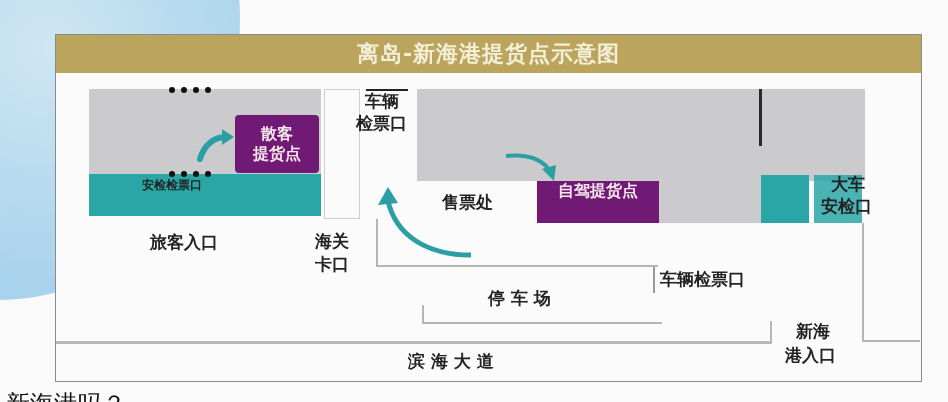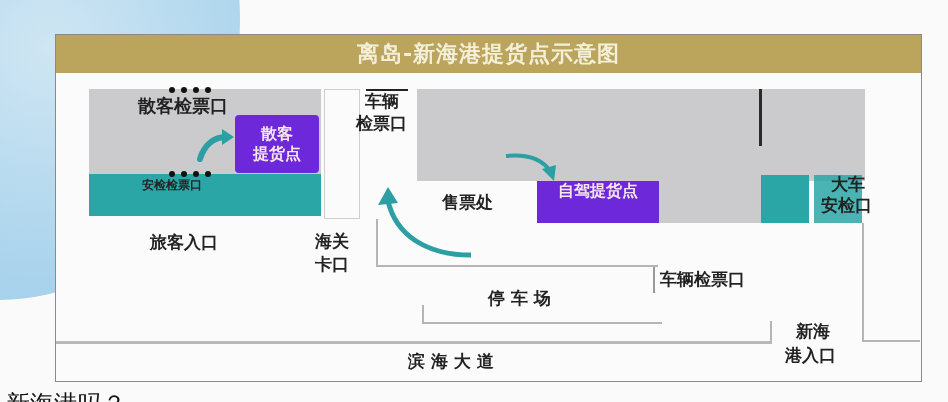--- a/index.html
+++ b/index.html
@@ -31,21 +31,21 @@
     font-family: "DejaVu Sans", sans-serif;
   }
   .abs { position: absolute; }
   .lbl {
     position: absolute; color: #222; font-weight: bold; font-size: 17px;
     line-height: 1.2; white-space: nowrap;
     font-family: "DejaVu Sans", sans-serif;
   }
   .gray { background: #cbcbcd; }
   .teal { background: #2aa6a6; }
-  .pink { background: #6d28d9; }
+  .pink { background: #701a75; }
   .white { background: #fbfbfb; }
   .line-v { position: absolute; width: 3px; background: #2a2a2a; }
   .line-h { position: absolute; height: 2px; background: #b5b5b5; }
   .line-vl { position: absolute; width: 2px; background: #b5b5b5; }
   .dots {
     position: absolute; height: 6px; display: flex; gap: 6px; align-items: center;
   }
   .dots span { width: 6px; height: 6px; border-radius: 50%; background: #111; display: inline-block; }
   .pink-label { color: #f6e6ea; font-weight: bold; text-align: center; font-size: 16px; line-height: 1.25; }
   .caption-cut {
@@ -80,21 +80,20 @@
       <span></span>
       <span></span>
     </div>
   <div class="dots" style="left:113px; top:136px;">
       <span></span>
       <span></span>
       <span></span>
       <span></span>
     </div>
 
-  <span class="lbl" style="left:82px; top:60px; font-size:18px;">散客检票口</span>
   <span class="lbl" style="left:86px; top:143px; font-size:12px;">安检检票口</span>
   <span class="lbl" style="left:94px; top:197px;">旅客入口</span>
 
   <svg class="abs" style="left:140px; top:92px;" width="40" height="36" viewBox="0 0 40 36">
     <path d="M4 32 C8 18 18 10 30 10" stroke="#2b9fa3" stroke-width="6" fill="none" stroke-linecap="round"></path>
     <polygon points="26,2 38,10 26,18" fill="#2b9fa3"></polygon>
   </svg>
 
   <div class="abs" style="left:268px; top:54px; width:34px; height:128px; border:1px solid #cfcfcf; background:#fbfbfb;"></div>
 
@@ -113,21 +112,21 @@
   <div class="abs gray" style="left:603px; top:146px; width:103px; height:42px;"></div>
 
   <svg class="abs" style="left:448px; top:116px;" width="56" height="32" viewBox="0 0 56 32">
     <path d="M2 5 C22 3 38 8 46 20" stroke="#2b9fa3" stroke-width="4" fill="none"></path>
     <polygon points="38,18 50,30 52,14" fill="#2b9fa3"></polygon>
   </svg>
 
   <div class="abs teal" style="left:705px; top:140px; width:48px; height:48px;"></div>
   <div class="abs teal" style="left:758px; top:140px; width:48px; height:48px; opacity:0.85;"></div>
   <span class="lbl" style="left:775px; top:139px;">大车</span>
-  <span class="lbl" style="left:765px; top:161px;font-family:Liberation Serif, serif;">安检口</span>
+  <span class="lbl" style="left:765px; top:161px;">安检口</span>
 
   <div class="line-vl" style="left:320px; top:184px; height:46px;"></div>
   <div class="line-h" style="left:320px; top:230px; width:282px;"></div>
 
   <svg class="abs" style="left:310px; top:150px;" width="110" height="76" viewBox="0 0 110 76">
     <path d="M105 70 C60 70 30 50 22 16" stroke="#2b9fa3" stroke-width="5" fill="none"></path>
     <polygon points="12,20 22,2 32,18" fill="#2b9fa3"></polygon>
   </svg>
 
   <span class="lbl" style="left:259px; top:196px;">海关</span>

